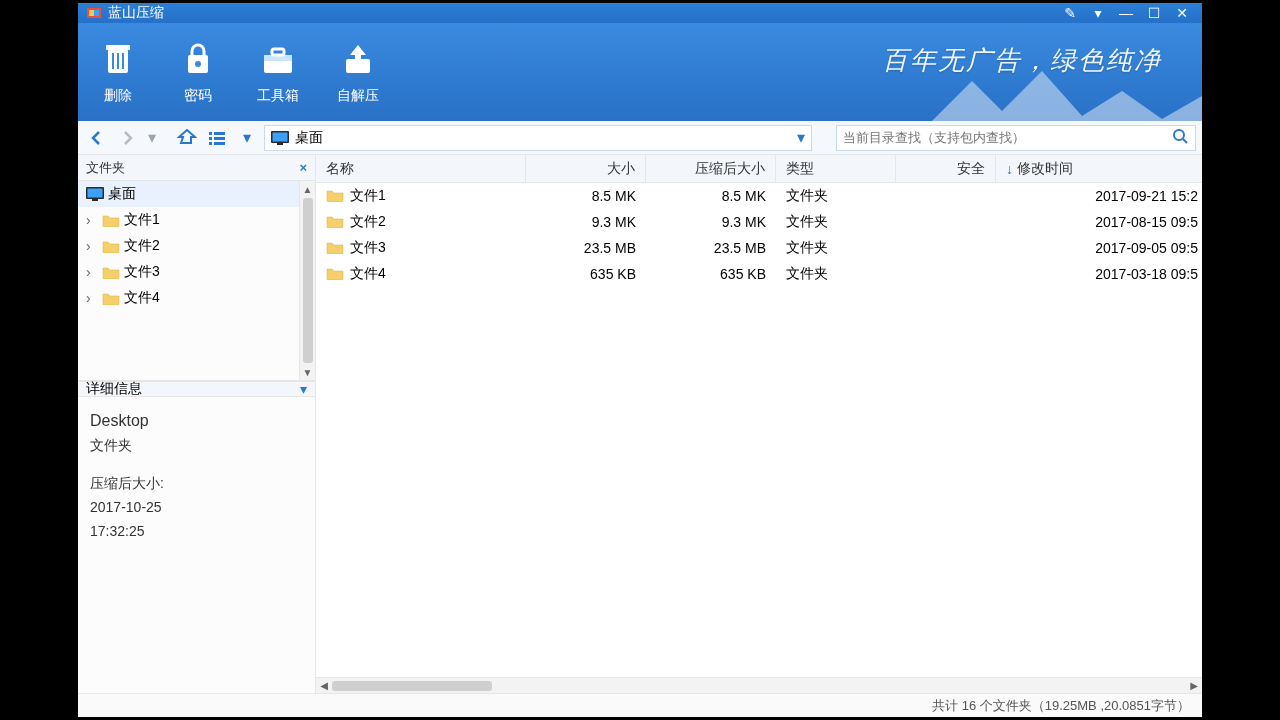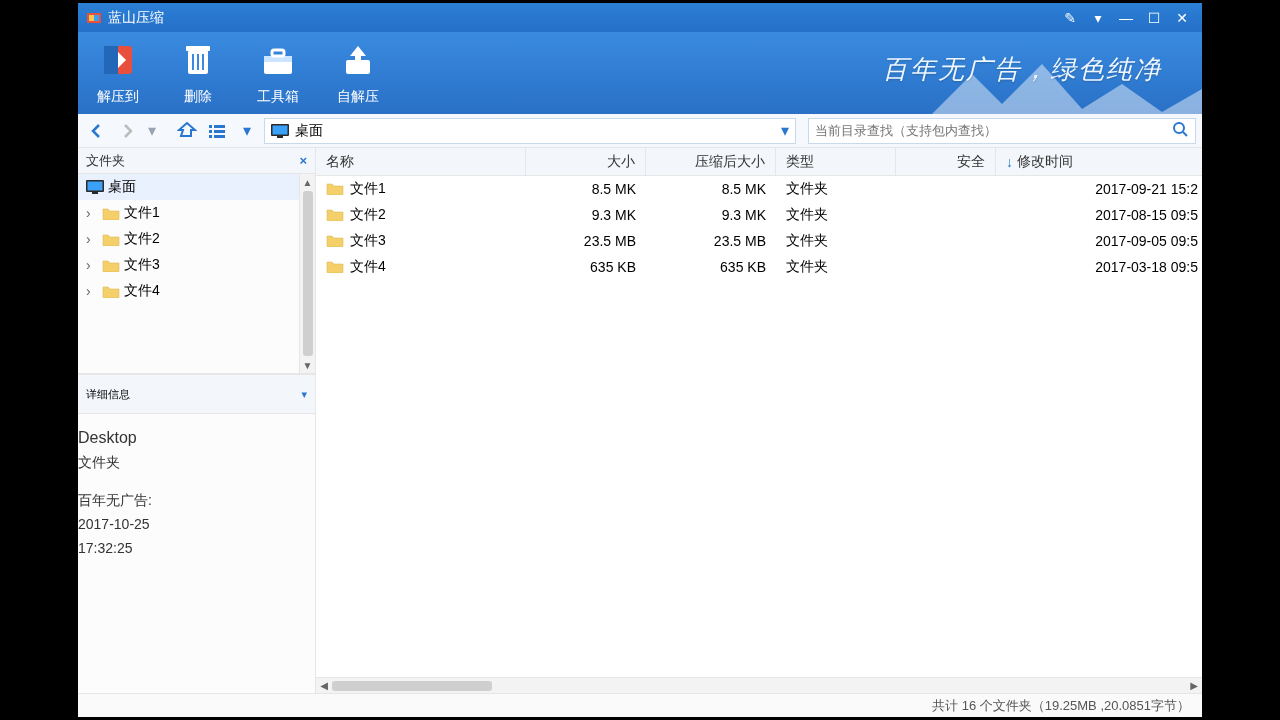--- a/index.html
+++ b/index.html
@@ -1,61 +1,61 @@
 <!DOCTYPE html>
 <html><head>
 <meta charset="utf-8">
 <style>
   * { box-sizing: border-box; margin: 0; padding: 0; font-family: "Microsoft YaHei", "Segoe UI", sans-serif; }
   body { background: #000; width: 1280px; height: 720px; overflow: hidden; }
   .window { position: absolute; left: 78px; top: 3px; width: 1124px; height: 714px; background: #fff; display: flex; flex-direction: column; box-shadow: 0 0 8px rgba(0,0,0,0.3); }
 
   
-  .titlebar { height: 29px; background: linear-gradient(180deg,#2c7fd6,#2570c8); display:flex; align-items:center; color:#fff; font-size:14px; padding:0 8px; }
+  .titlebar { height: 20px; background: linear-gradient(180deg,#2c7fd6,#2570c8); display:flex; align-items:center; color:#fff; font-size:14px; padding:0 8px; }
   .app-icon { width:16px; height:16px; margin-right:6px; }
   .app-icon svg { display:block; }
   .titlebar-spacer { flex:1; }
   .win-btn { width:24px; height:24px; display:inline-flex; align-items:center; justify-content:center; color:#fff; font-size:14px; margin-left:4px; cursor:pointer; }
 
   
-  .toolbar { height: 82px; background: linear-gradient(180deg,#3a8be0 0%,#2d78ce 70%,#2a71c6 100%); display:flex; align-items:center; position:relative; overflow:hidden; color:#fff; }
+  .toolbar { height: 98px; background: linear-gradient(180deg,#3a8be0 0%,#2d78ce 70%,#2a71c6 100%); display:flex; align-items:center; position:relative; overflow:hidden; color:#fff; }
   .toolbar .slogan { position:absolute; right:40px; top:20px; font-size:26px; font-family: "STKaiti","KaiTi",serif; font-style:italic; letter-spacing:2px; color:#eef7ff; text-shadow:0 1px 2px rgba(0,0,0,0.2); }
   .toolbar .mountains { position:absolute; right:0; bottom:0; width:270px; height:60px; opacity:.45; }
   .tbtn { width:80px; height:98px; display:flex; flex-direction:column; align-items:center; justify-content:center; gap:8px; cursor:pointer; }
   .tbtn .ticon { width:40px; height:40px; display:flex; align-items:center; justify-content:center; }
   .tbtn svg { display:block; }
   .tlabel { font-size:14px; }
 
   
   .navrow { height:34px; background:#f5f8fc; display:flex; align-items:center; padding:0 6px; gap:4px; border-bottom:1px solid #e6e6e6; }
   .nav-btn { width:26px; height:26px; display:inline-flex; align-items:center; justify-content:center; border-radius:3px; cursor:pointer; }
   .nav-btn svg { display:block; }
   .nav-sep { width:6px; }
   .path-combo { flex:1; height:26px; border:1px solid #c9d8eb; background:#fff; display:flex; align-items:center; padding:0 6px; gap:6px; }
   .path-combo .drop { margin-left:auto; color:#2a77cf; }
-  .search { width:388px; height:26px; border:1px solid #c9d8eb; background:#fff; display:flex; align-items:center; padding:0 6px; margin-left:8px; }
+  .search { width:360px; height:26px; border:1px solid #c9d8eb; background:#fff; display:flex; align-items:center; padding:0 6px; margin-left:20px; }
   .search input { flex:1; border:none; outline:none; font-size:13px; color:#333; }
   .search .sicon { width:18px; text-align:center; color:#2a77cf; }
 
   
   .body { flex:1; display:flex; min-height:0; }
   .left { width:238px; border-right:1px solid #e6e6e6; display:flex; flex-direction:column; min-height:0; background:#fcfcfc; }
   .panel-hdr { height:26px; background:#f3f6fa; border-bottom:1px solid #e6e6e6; display:flex; align-items:center; padding:0 8px; font-size:13px; color:#333; }
   .panel-hdr .phclose { margin-left:auto; color:#2a77cf; cursor:pointer; font-weight:bold; }
   .tree { flex:0 0 200px; overflow:auto; border-bottom:1px solid #e6e6e6; position:relative; }
   .tree-row { height:26px; display:flex; align-items:center; padding-left:8px; font-size:14px; gap:4px; cursor:pointer; }
   .tree-row.sel { background:#e8f1fd; }
   .tree-row .twisty { width:12px; color:#666; }
   .tree-row .ticon2 { width:18px; display:inline-flex; }
   .vscroll { position:absolute; right:0; top:0; bottom:0; width:16px; background:#f3f3f3; border-left:1px solid #e6e6e6; display:flex; flex-direction:column; align-items:center; }
   .vscroll .arrow { height:16px; width:100%; display:flex; align-items:center; justify-content:center; color:#666; font-size:10px; cursor:pointer; }
   .vscroll .thumb { width:10px; background:#cfcfcf; border-radius:3px; margin:1px 0; }
 
-  .details { flex:1; padding:10px 0; font-size:14px; color:#333; line-height:1.7; }
-  .details-hdr { height:40px; background:#f3f6fa; border-top:1px solid #e6e6e6; border-bottom:1px solid #e6e6e6; display:flex; align-items:center; padding:0 8px; font-size:11px; }
+  .details { flex:1; padding:10px 12px; font-size:14px; color:#333; line-height:1.7; }
+  .details-hdr { height:16px; background:#f3f6fa; border-top:1px solid #e6e6e6; border-bottom:1px solid #e6e6e6; display:flex; align-items:center; padding:0 8px; font-size:14px; }
   .details-hdr .drop2 { margin-left:auto; color:#2a77cf; }
 
   
   .right { flex:1; display:flex; flex-direction:column; min-height:0; }
   .cols { height:28px; background:#f3f6fa; border-bottom:1px solid #e6e6e6; display:flex; align-items:center; font-size:14px; color:#333; }
   .col { padding:0 10px; height:100%; display:flex; align-items:center; border-right:1px solid #e6e6e6; }
   .col:last-child { border-right:none; }
   .c-name { width:210px; }
   .c-size { width:120px; justify-content:flex-end; }
   .c-zip  { width:130px; justify-content:flex-end; }
@@ -110,38 +110,38 @@
 
   <div class="toolbar">
     <svg class="mountains" viewBox="0 0 270 60">
       <path d="M0 60 L40 20 L70 50 L110 10 L150 55 L190 30 L230 58 L270 35 L270 60 Z" fill="#fff"></path>
     </svg>
     <div class="slogan">百年无广告，绿色纯净</div>
 
     <div class="tbtn">
       <span class="ticon">
         <svg width="40" height="40" viewBox="0 0 40 40">
-            <rect x="6" y="6" width="28" height="28" rx="3" fill="#e84f3d"></rect>
-            <rect x="6" y="6" width="14" height="28" fill="#2367b8"></rect>
-            <path d="M20 12 L28 20 L20 28 Z" fill="#fff"></path>
-          </svg>
-      </span>
-      <span class="tlabel">解压到</span>
-    </div>
-    <div class="tbtn">
-      <span class="ticon">
-        <svg width="40" height="40" viewBox="0 0 40 40">
             <rect x="10" y="10" width="20" height="24" rx="2" fill="#fff"></rect>
             <rect x="8" y="6" width="24" height="5" rx="1" fill="#fff"></rect>
             <rect x="14" y="14" width="2" height="16" fill="#3a8be0"></rect>
             <rect x="19" y="14" width="2" height="16" fill="#3a8be0"></rect>
             <rect x="24" y="14" width="2" height="16" fill="#3a8be0"></rect>
           </svg>
       </span>
       <span class="tlabel">删除</span>
+    </div>
+    <div class="tbtn">
+      <span class="ticon">
+        <svg width="40" height="40" viewBox="0 0 40 40">
+            <rect x="10" y="16" width="20" height="18" rx="2" fill="#fff"></rect>
+            <path d="M14 16 v-4 a6 6 0 0 1 12 0 v4" stroke="#fff" stroke-width="3" fill="none"></path>
+            <circle cx="20" cy="25" r="3" fill="#3a8be0"></circle>
+          </svg>
+      </span>
+      <span class="tlabel">密码</span>
     </div>
     <div class="tbtn">
       <span class="ticon">
         <svg width="40" height="40" viewBox="0 0 40 40">
             <rect x="6" y="16" width="28" height="18" rx="2" fill="#fff"></rect>
             <rect x="6" y="16" width="28" height="6" fill="#cbe4ff"></rect>
             <rect x="14" y="10" width="12" height="6" rx="2" fill="none" stroke="#fff" stroke-width="3"></rect>
           </svg>
       </span>
       <span class="tlabel">工具箱</span>
@@ -275,21 +275,21 @@
       </div>
 
       <div class="details-hdr">
         <span>详细信息</span>
         <span class="drop2">▾</span>
       </div>
       <div class="details">
         <div style="font-size:16px;">Desktop</div>
         <div>文件夹</div>
         <div style="height:14px;"></div>
-        <div>百年无广告:</div>
+        <div>压缩后大小:</div>
         <div>2017-10-25</div>
         <div>17:32:25</div>
       </div>
     </div>
 
     <div class="right">
       <div class="cols">
         <div class="col c-name">
             <span>名称</span>
           </div>

